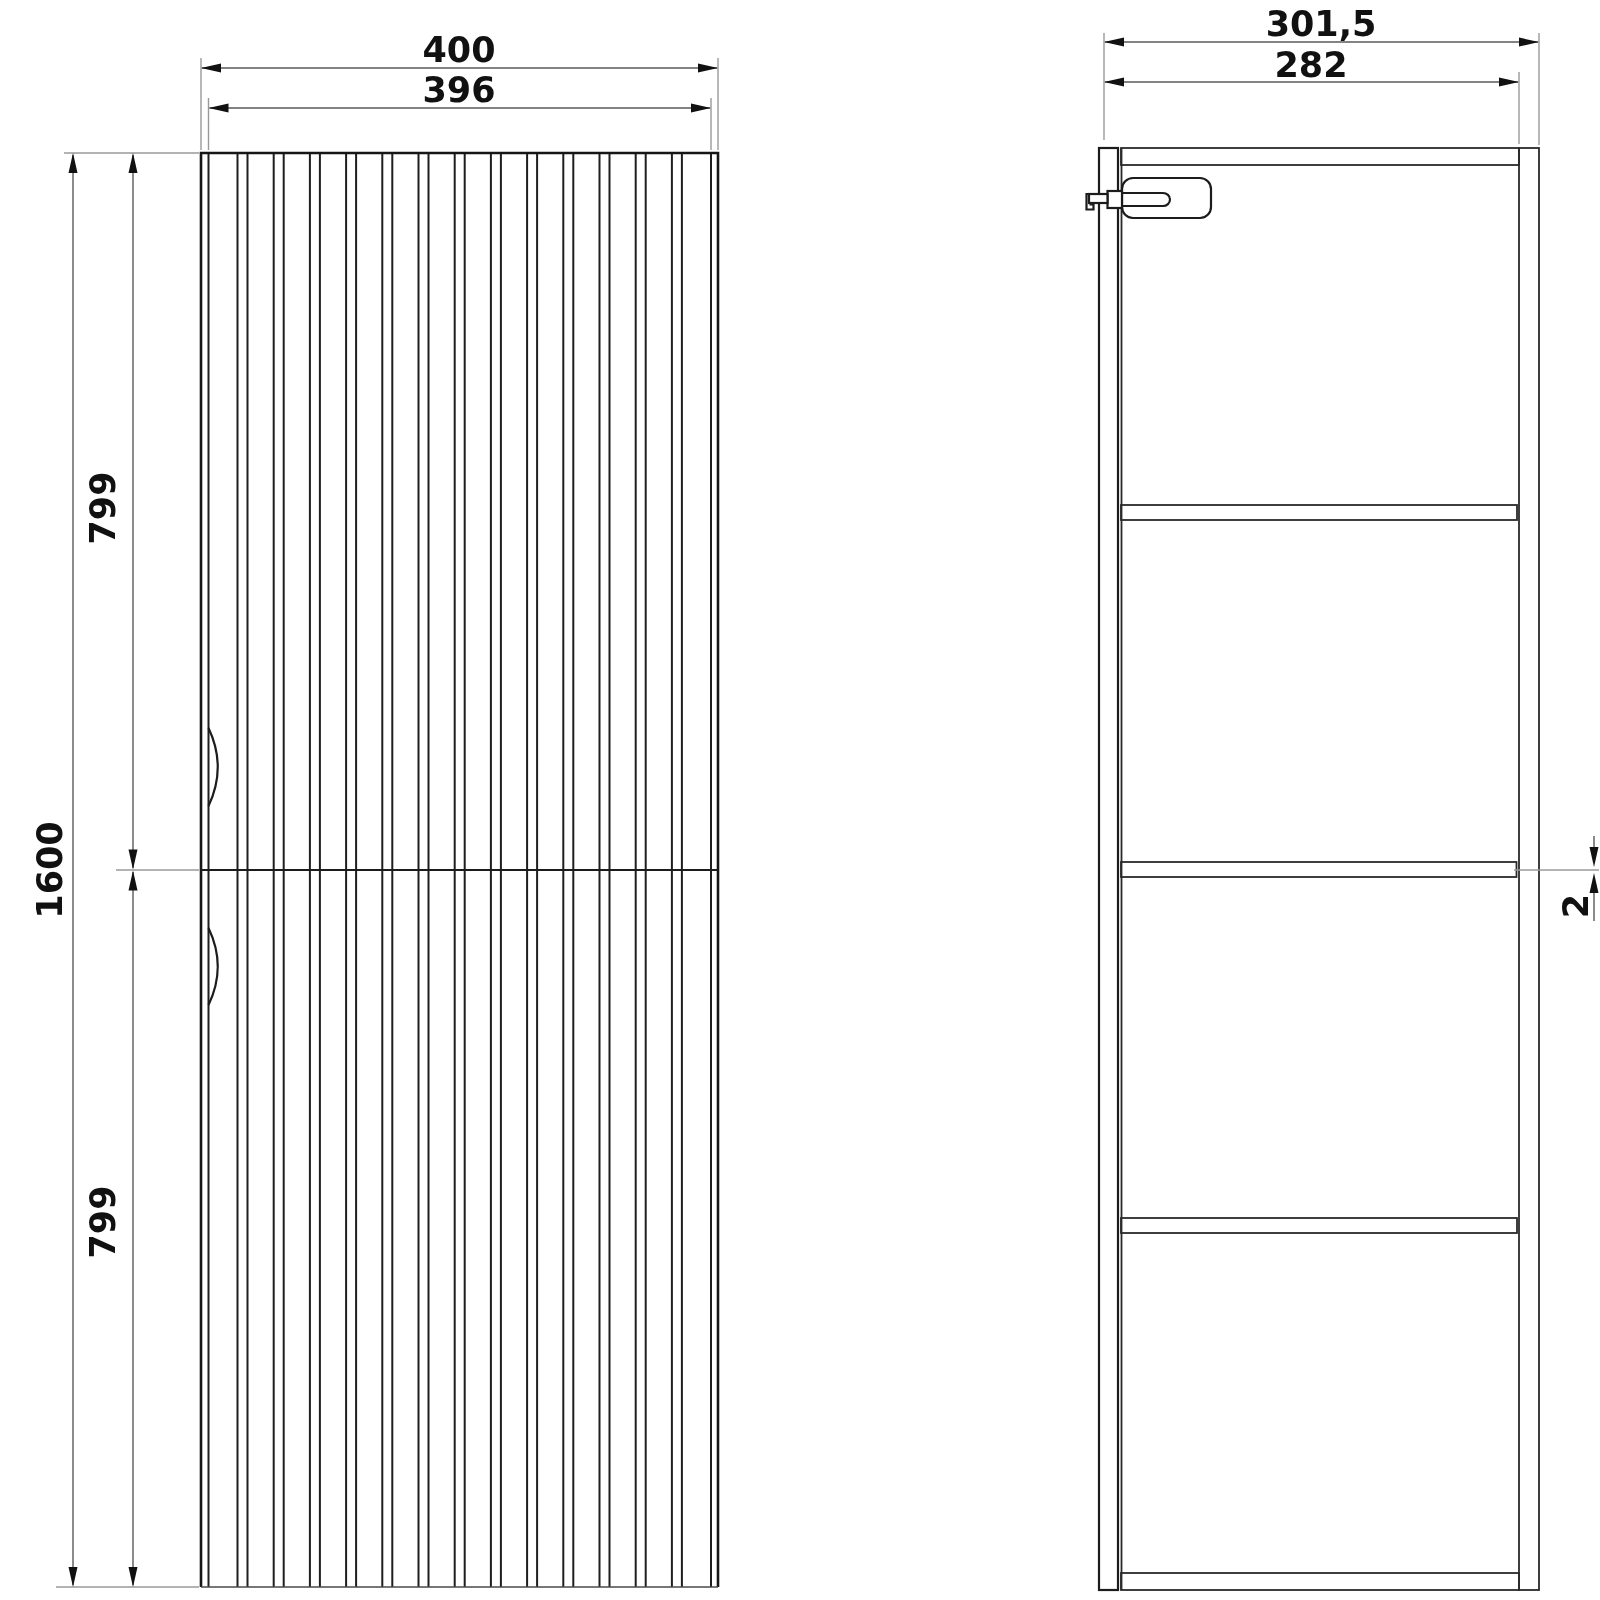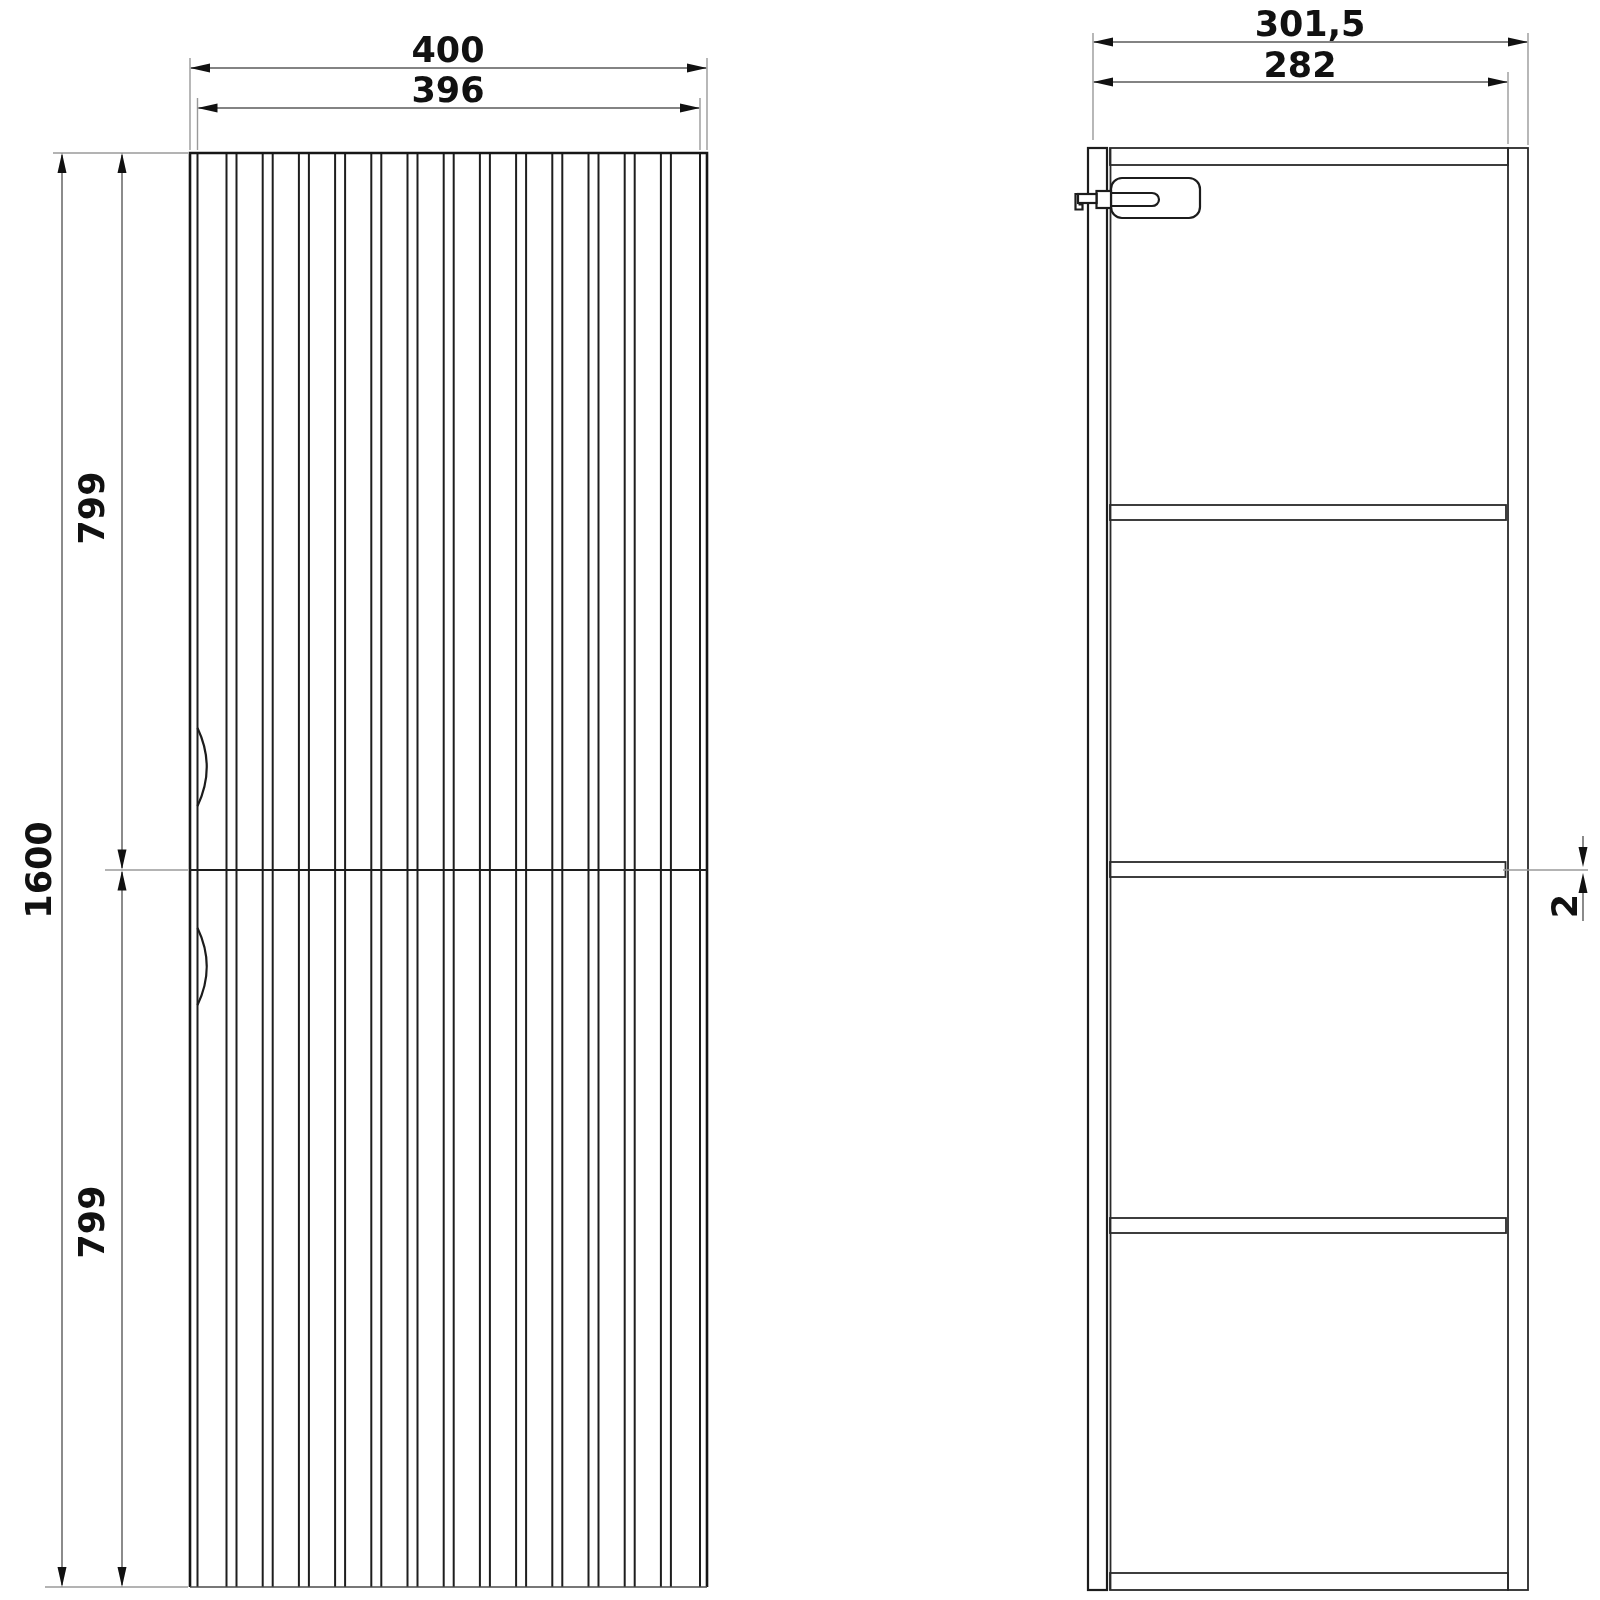--- a/index.html
+++ b/index.html
@@ -8,20 +8,21 @@
     background: #ffffff;
     width: 1600px;
     height: 1600px;
     overflow: hidden;
   }
   .canvas {
     position: relative;
     width: 1528px;
     height: 1600px;
     background: #ffffff;
+    padding-left: 11px;
   }
   svg { display: block; }
   .obj      { stroke:#1c1c1c; stroke-width:2.2; fill:none; }
   .objheavy { stroke:#161616; stroke-width:2.6; fill:none; }
   .objthin  { stroke:#2a2a2a; stroke-width:1.8; fill:none; }
   .wfill    { fill:#ffffff; }
   .flute    { stroke:#1e1e1e; stroke-width:2; fill:none; }
   .ext      { stroke:#9a9a9a; stroke-width:1.4; fill:none; }
   .dim      { stroke:#5a5a5a; stroke-width:1.4; fill:none; }
   .arr      { fill:#111111; stroke:none; }

